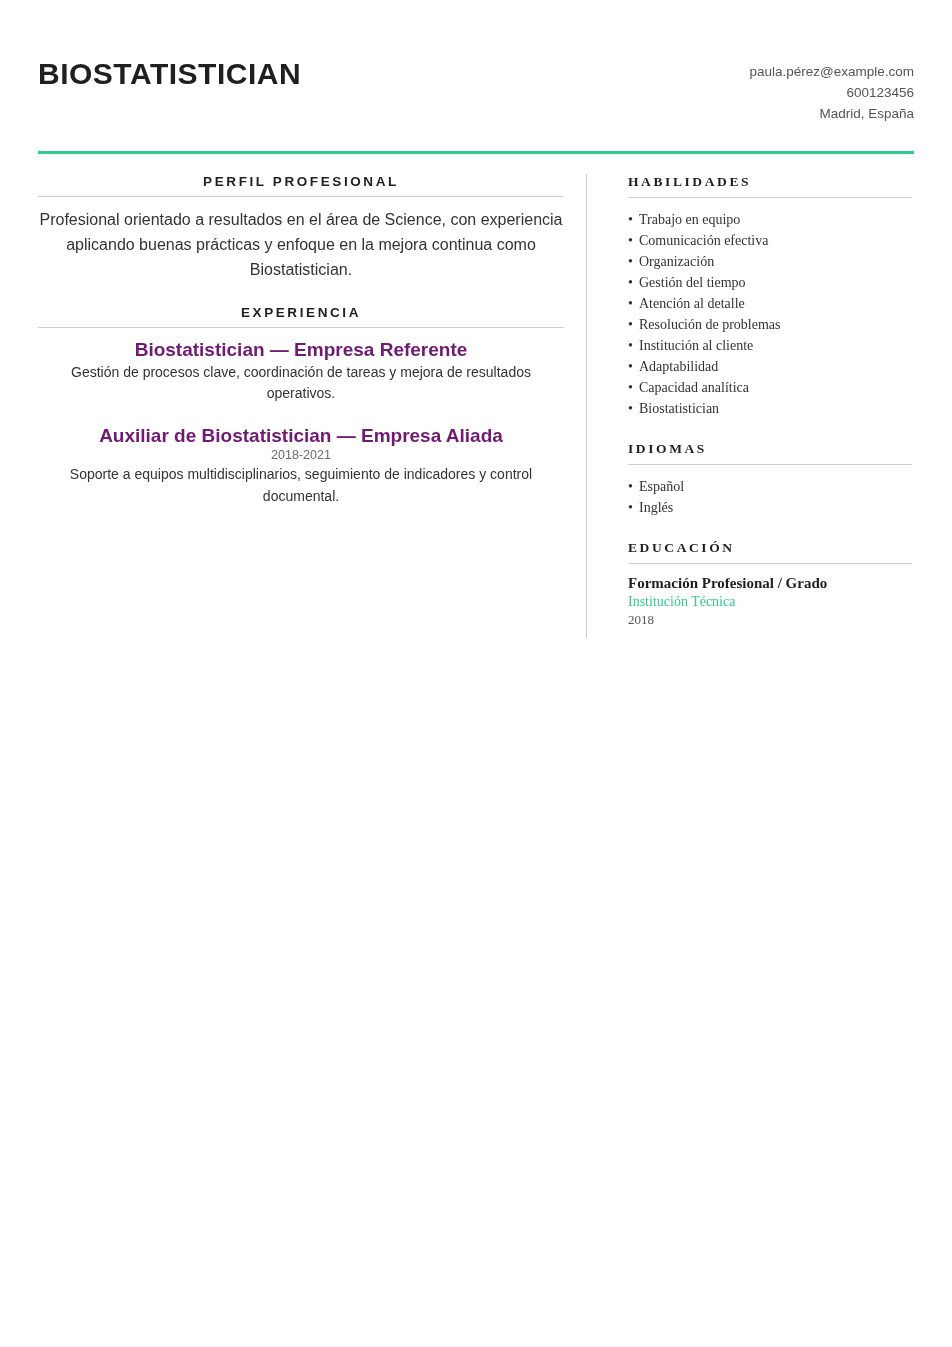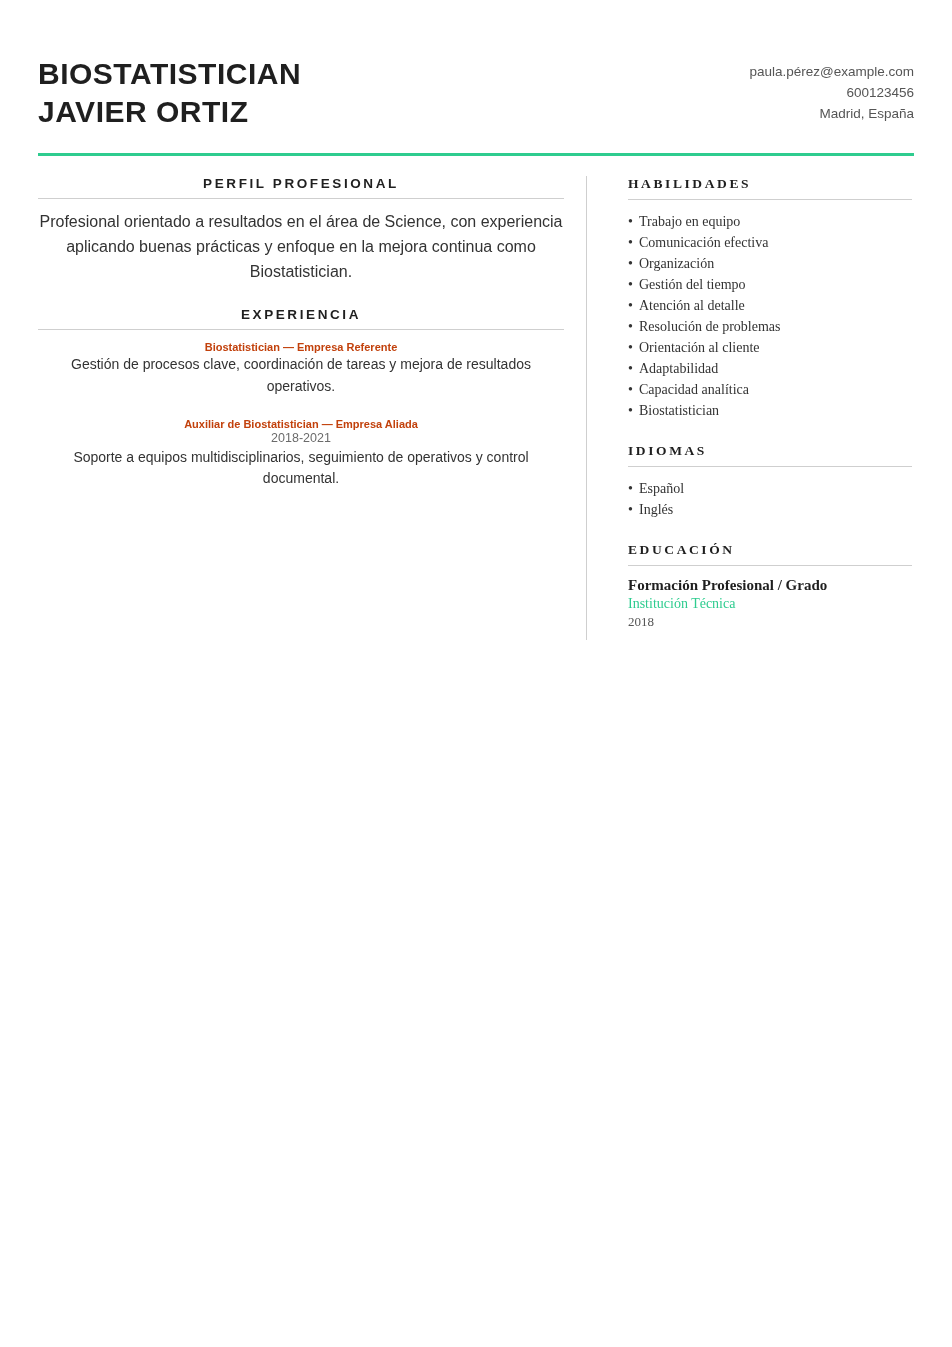--- a/index.html
+++ b/index.html
@@ -102,23 +102,23 @@
   .body-text {
     font-size: 16px;
     line-height: 1.56;
     color: #333333;
     margin: 0;
   }
 
   
   .job + .job { margin-top: 20px; }
   .job-title {
-    font-size: 11px;
-    font-weight: bold;
-    color: #c2410c;
+    font-size: 19px;
+    font-weight: bold;
+    color: #701a75;
     margin: 0 0 1px 0;
   }
   .job-dates {
     font-size: 12.5px;
     color: #6b6b6b;
     margin: 0 0 2px 0;
   }
   .job-desc {
     font-size: 14px;
     line-height: 1.56;
@@ -166,21 +166,20 @@
   }
 </style>
 </head>
 <body>
 
 <div class="page">
 
   <div class="header">
     <div class="name-block">
       <span class="name-line">BIOSTATISTICIAN</span>
-      <span class="name-line second">JAVIER ORTIZ</span>
     </div>
     <div class="contact-block">
       <span class="contact-line">paula.pérez@example.com</span>
       <span class="contact-line">600123456</span>
       <span class="contact-line">Madrid, España</span>
     </div>
   </div>
 
   <div class="rule"></div>
 
@@ -197,40 +196,40 @@
         <div class="section-title">EXPERIENCIA</div>
 
         <div class="job">
           <p class="job-title">Biostatistician — Empresa Referente</p>
           <p class="job-desc">Gestión de procesos clave, coordinación de tareas y mejora de resultados operativos.</p>
         </div>
 
         <div class="job">
           <p class="job-title">Auxiliar de Biostatistician — Empresa Aliada</p>
           <p class="job-dates">2018-2021</p>
-          <p class="job-desc">Soporte a equipos multidisciplinarios, seguimiento de operativos y control documental.</p>
+          <p class="job-desc">Soporte a equipos multidisciplinarios, seguimiento de indicadores y control documental.</p>
         </div>
       </div>
 
     </div>
 
     <div class="divider"></div>
 
     <div class="col-right">
 
       <div class="section">
         <div class="section-title">HABILIDADES</div>
         <ul class="bullet-list">
           <li>Trabajo en equipo</li>
           <li>Comunicación efectiva</li>
           <li>Organización</li>
           <li>Gestión del tiempo</li>
           <li>Atención al detalle</li>
           <li>Resolución de problemas</li>
-          <li>Orientación al cliente</li>
+          <li>Institución al cliente</li>
           <li>Adaptabilidad</li>
           <li>Capacidad analítica</li>
           <li>Biostatistician</li>
         </ul>
       </div>
 
       <div class="section">
         <div class="section-title">IDIOMAS</div>
         <ul class="bullet-list">
           <li>Español</li>

